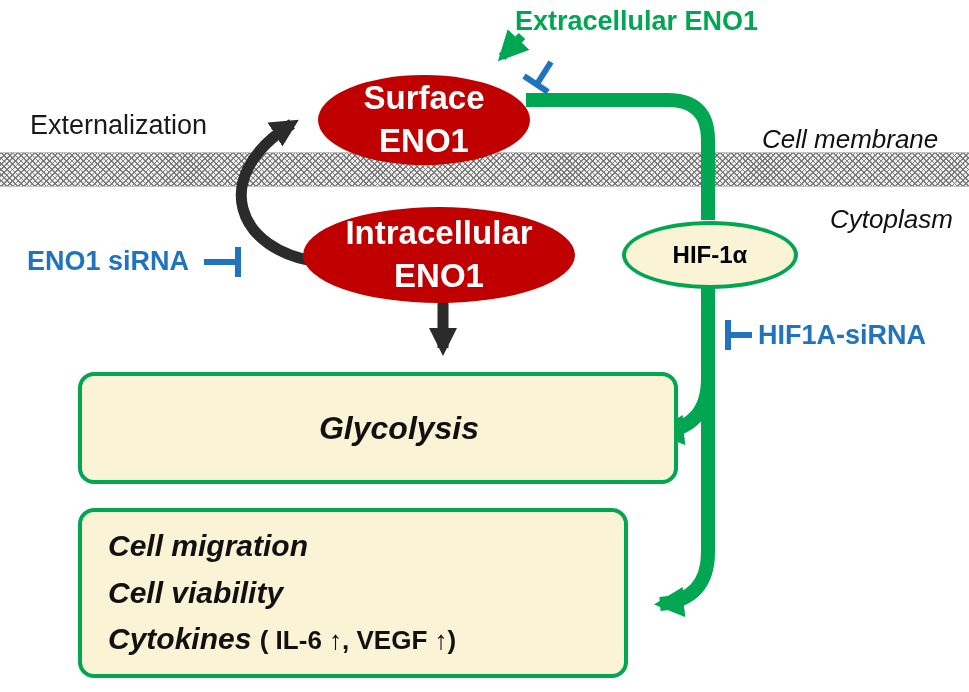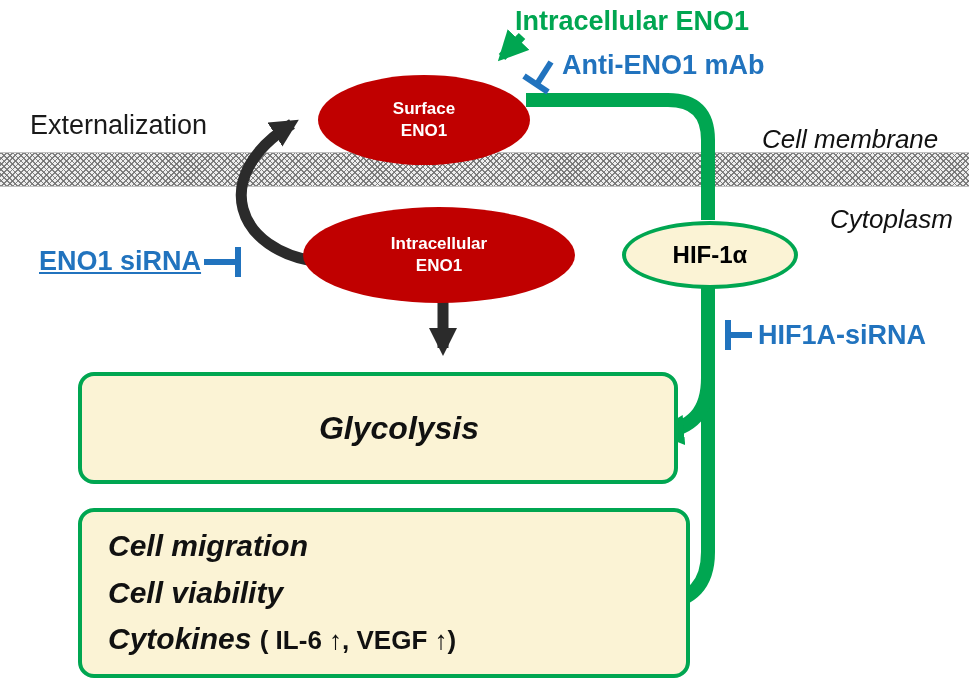--- a/index.html
+++ b/index.html
@@ -12,37 +12,37 @@
     background-image:
       repeating-linear-gradient(45deg, rgba(110,110,110,.85) 0 1.2px, transparent 1.2px 4px),
       repeating-linear-gradient(135deg, rgba(110,110,110,.85) 0 1.2px, transparent 1.2px 4px);
     border-top:1px solid #c2c2c2;border-bottom:1px solid #c2c2c2;}
 
   #arrow-layer{position:absolute;left:0;top:0;width:969px;height:692px;z-index:1;pointer-events:none;}
 
   .ellipse{border-radius:50%;display:flex;flex-direction:column;align-items:center;
            justify-content:center;text-align:center;z-index:2;}
   .red-node{background:#C00000;color:#ffffff;font-weight:bold;}
-  .red-node .node-line{font-size:17px;line-height:1.3;font-weight:bold;}
+  .red-node .node-line{font-size:33px;line-height:1.3;font-weight:bold;}
   .hif-node{background:#FBF3D5;border:4px solid #00A651;color:#000000;
             font-weight:bold;font-size:24px;}
 
   .label{z-index:3;white-space:nowrap;}
   .green-text{color:#00A651;font-weight:bold;font-size:27px;}
   .blue-text{color:#2173BE;font-weight:bold;font-size:27px;}
   .black-text{color:#1a1a1a;font-size:27px;}
   .italic-text{color:#111111;font-size:26px;font-style:italic;}
 
   .outcome-box{background:#FBF3D5;border:4px solid #00A651;border-radius:16px;
                z-index:2;display:flex;color:#111111;padding-left:42px;}
   #glycolysis-box{left:78px;top:372px;width:550px;height:104px;
                   align-items:center;justify-content:center;gap:8px;}
   #glycolysis-box .box-title{font-size:32px;font-weight:bold;font-style:italic;}
   #glycolysis-box .box-detail{font-size:24px;font-weight:bold;}
-  #outcomes-box{left:78px;top:508px;width:612px;height:170px;
+  #outcomes-box{left:78px;top:508px;width:550px;height:170px;
                 flex-direction:column;justify-content:center;padding-left:26px;box-sizing:border-box;}
   #outcomes-box .box-line{font-size:30px;font-weight:bold;font-style:italic;line-height:1.55;}
   #outcomes-box .box-detail{font-size:26px;font-weight:bold;font-style:normal;}
 </style>
 </head>
 <body>
 
 <div id="diagram">
 
   <div class="abs membrane"></div>
@@ -78,26 +78,25 @@
       <line x1="204" y1="262" x2="238" y2="262"></line>
       <line x1="238" y1="247" x2="238" y2="277"></line>
     </g>
 
     <g stroke="#2173BE" stroke-width="6">
       <line x1="728" y1="320" x2="728" y2="350"></line>
       <line x1="728" y1="335" x2="752" y2="335"></line>
     </g>
   </svg>
 
-  <div class="abs label green-text" style="left:515px;top:6px;">Intracellular ENO1</div>
-  <div class="abs label blue-text" style="left:562px;top:50px;">Anti-ENO1 mAb</div>
+  <div class="abs label green-text" style="left:515px;top:6px;">Extracellular ENO1</div>
   <div class="abs label black-text" style="left:30px;top:110px;">Externalization</div>
   <div class="abs label italic-text" style="left:762px;top:124px;">Cell membrane</div>
   <div class="abs label italic-text" style="left:830px;top:204px;">Cytoplasm</div>
-  <div class="abs label blue-text" style="left:39px;top:246px;text-decoration:underline;">ENO1 siRNA</div>
+  <div class="abs label blue-text" style="left:27px;top:246px;">ENO1 siRNA</div>
   <div class="abs label blue-text" style="left:758px;top:320px;">HIF1A-siRNA</div>
 
   <div class="abs ellipse red-node" style="left:318px;top:75px;width:212px;height:90px;">
     <div class="node-line">Surface</div>
     <div class="node-line">ENO1</div>
   </div>
 
   <div class="abs ellipse red-node" style="left:303px;top:207px;width:272px;height:96px;">
     <div class="node-line">Intracellular</div>
     <div class="node-line">ENO1</div>

